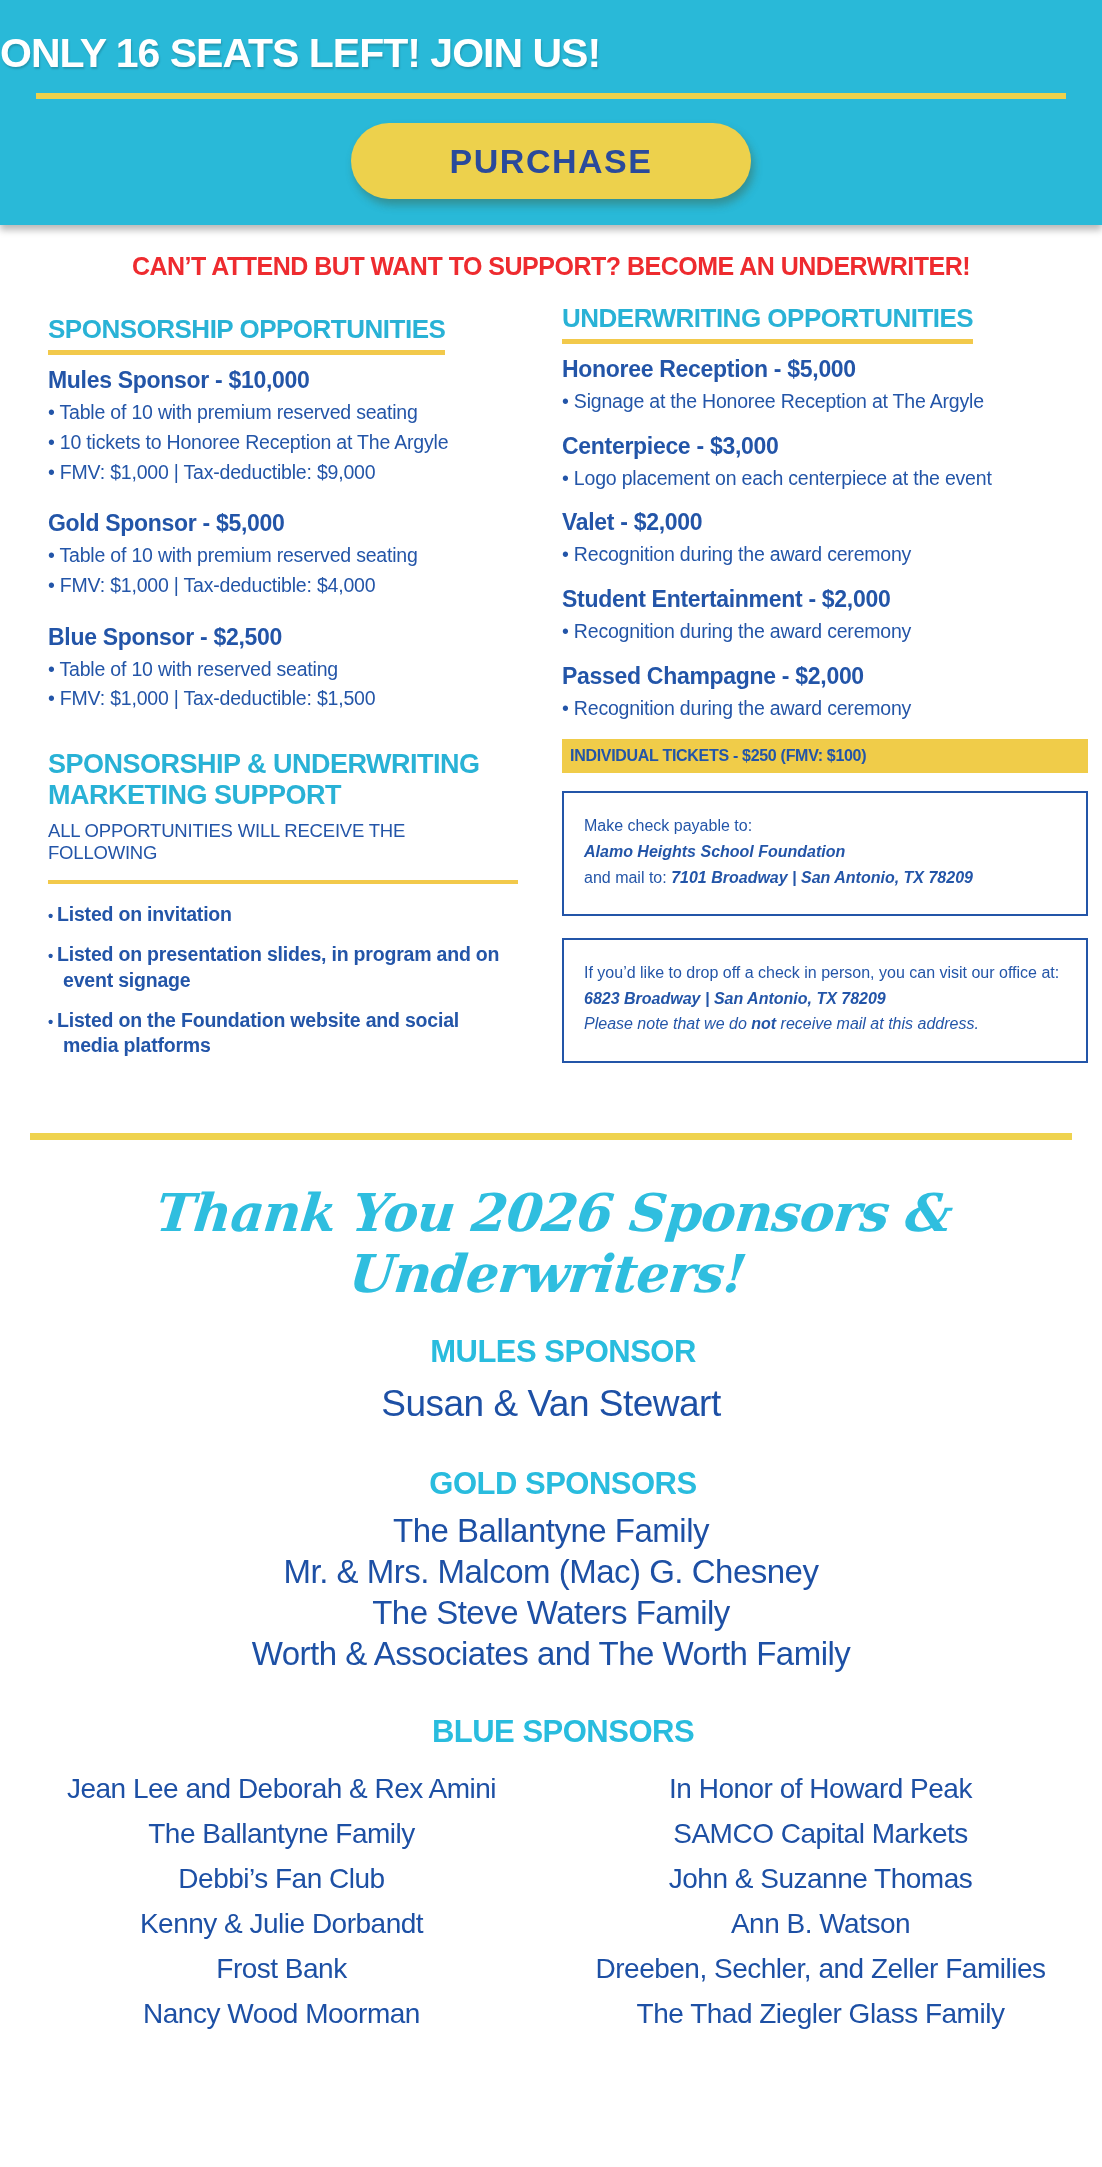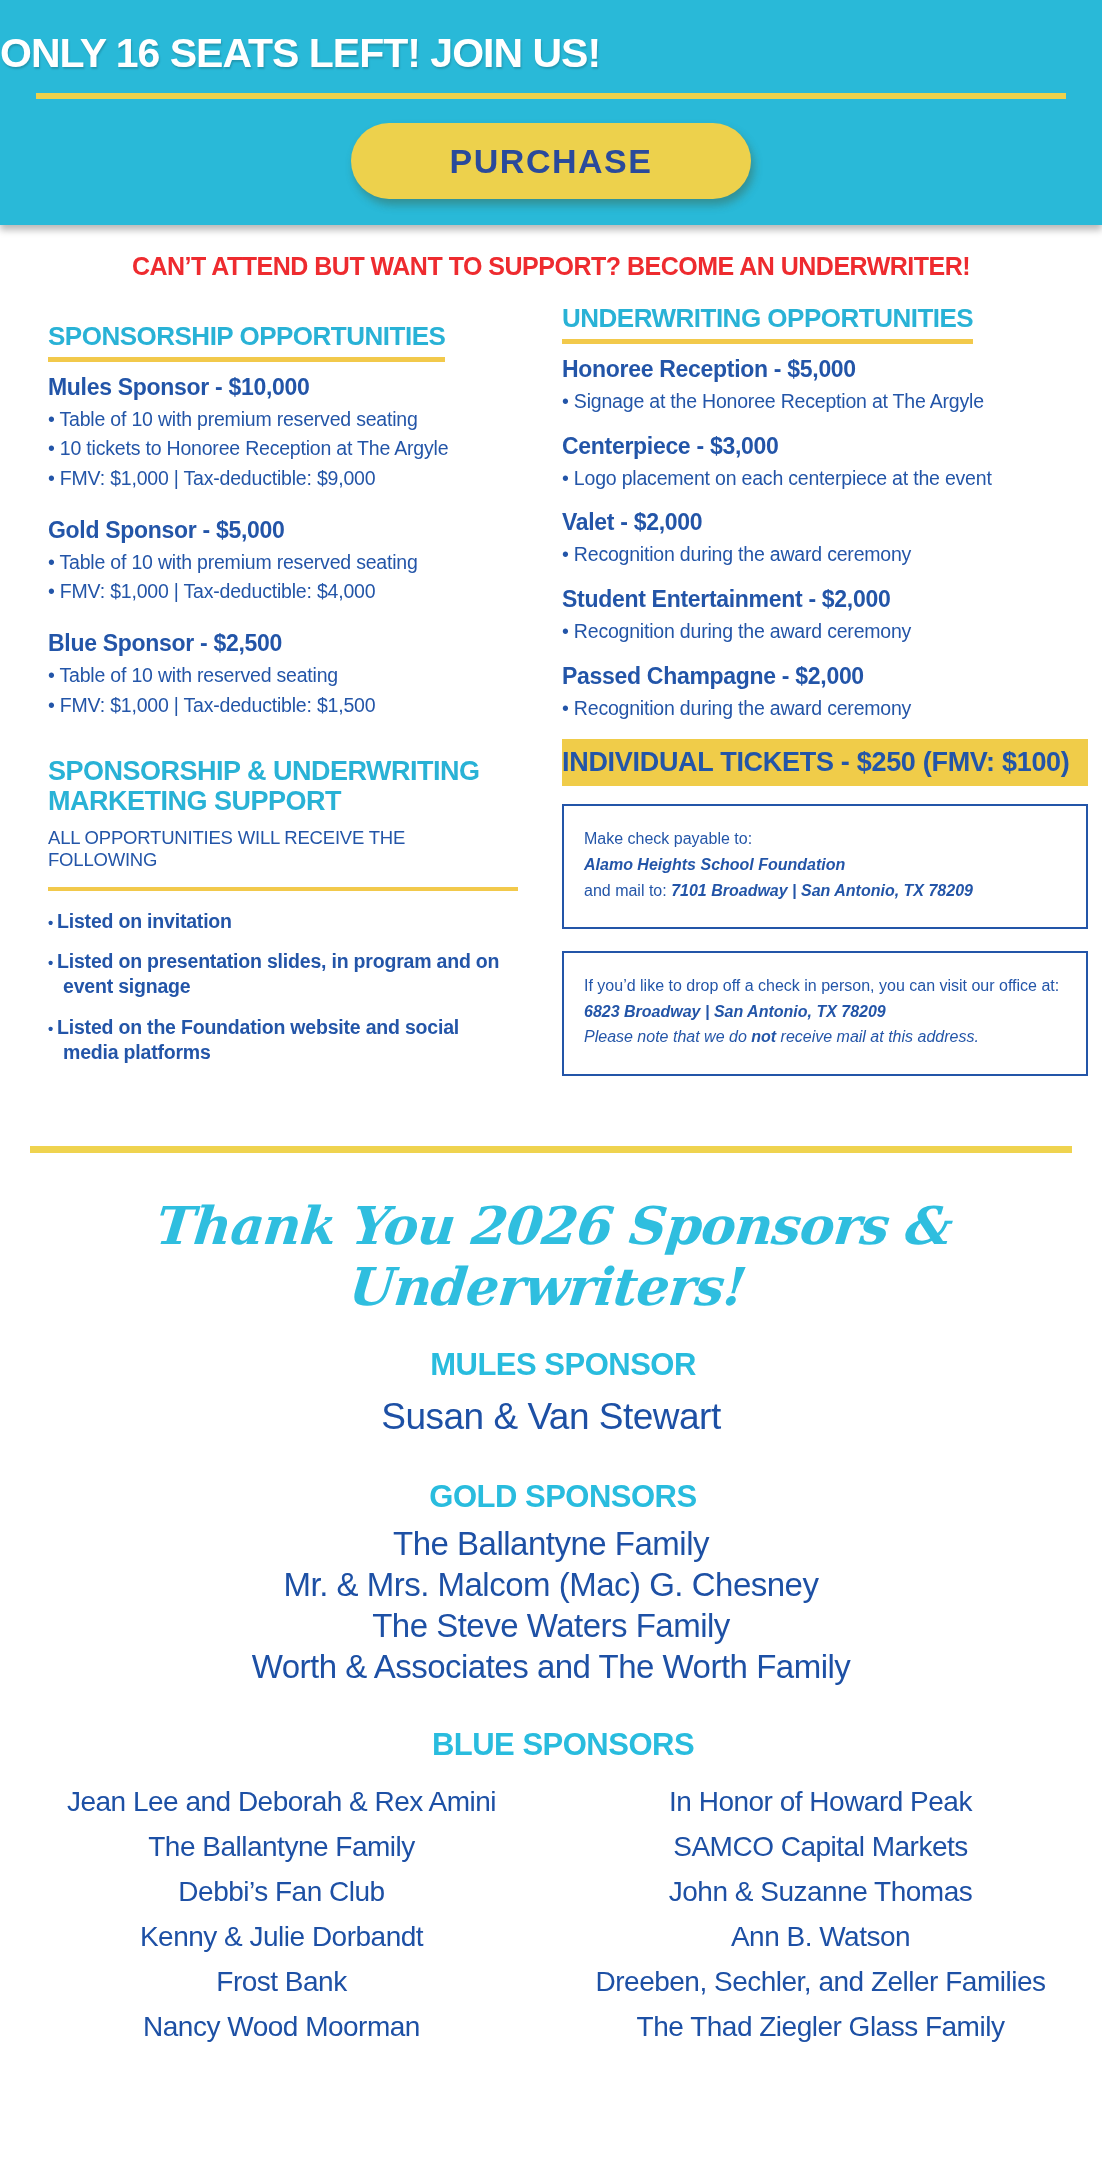--- a/index.html
+++ b/index.html
@@ -39,22 +39,22 @@
   
   .benefits-title{color:#29B2D6;font-size:27px;font-weight:bold;line-height:1.13;
     letter-spacing:-0.5px;margin:36px 0 10px;}
   .benefits-sub{color:var(--blue);font-size:18.5px;margin:0 0 16px;letter-spacing:-0.2px;}
   .benefits-rule{height:4px;background:#F2C94B;margin:0 0 18px;}
   .benefit-item{color:var(--blue);font-weight:bold;font-size:19.5px;line-height:1.3;
     margin:0 0 15px;padding-left:15px;text-indent:-15px;letter-spacing:-0.2px;}
   .benefit-item::before{content:"• ";font-size:15px;}
 
   
-  .tickets-bar{background:var(--yellow);color:var(--blue);font-weight:bold;font-size:27px;
-    padding:8px 0;margin:8px 0 18px;letter-spacing:-0.3px;white-space:nowrap;}
+  .tickets-bar{background:var(--yellow);color:var(--blue);font-weight:bold;font-size:16px;
+    padding:8px 8px;margin:8px 0 18px;letter-spacing:-0.3px;white-space:nowrap;}
   .info-box{border:2px solid var(--blue);color:var(--blue);font-size:16px;line-height:1.6;
     padding:20px 20px 24px;margin-bottom:22px;}
   .info-box p{margin:0;}
   .it{font-style:italic;}
   .bd{font-weight:bold;}
 
   
   .divider{height:7px;background:#EFD34F;margin:48px 30px 0;}
   .script-heading{color:var(--cyan_light);text-align:center;font-family:"DejaVu Serif",serif;
     font-style:italic;font-weight:bold;font-size:52px;letter-spacing:-1px;

